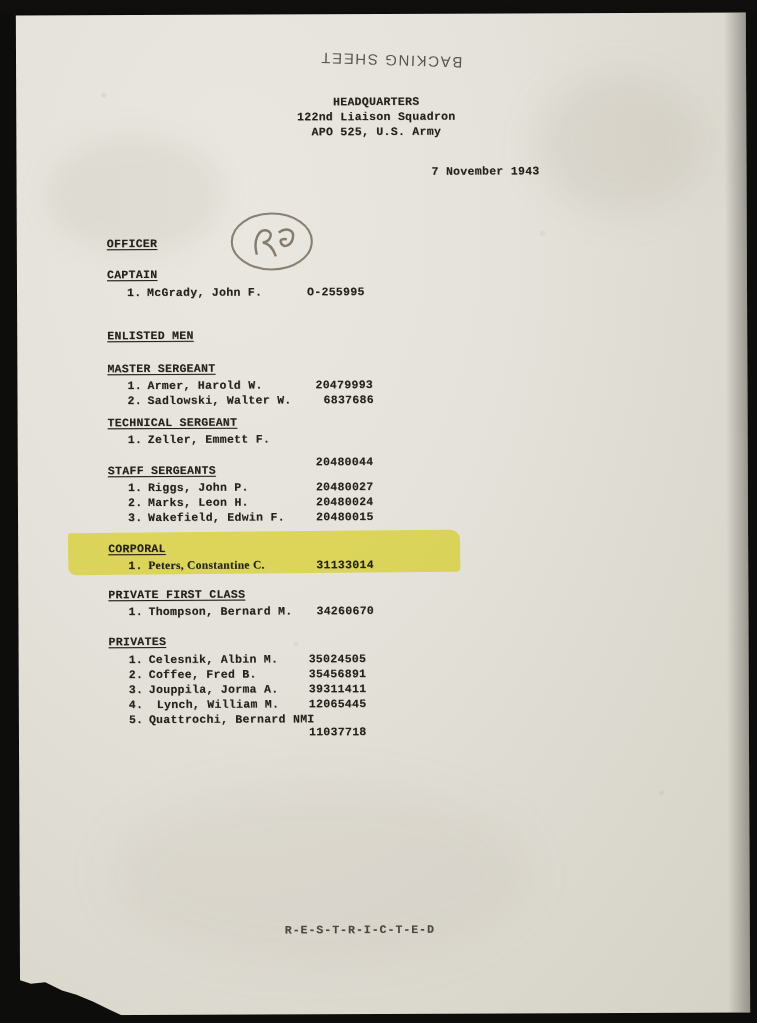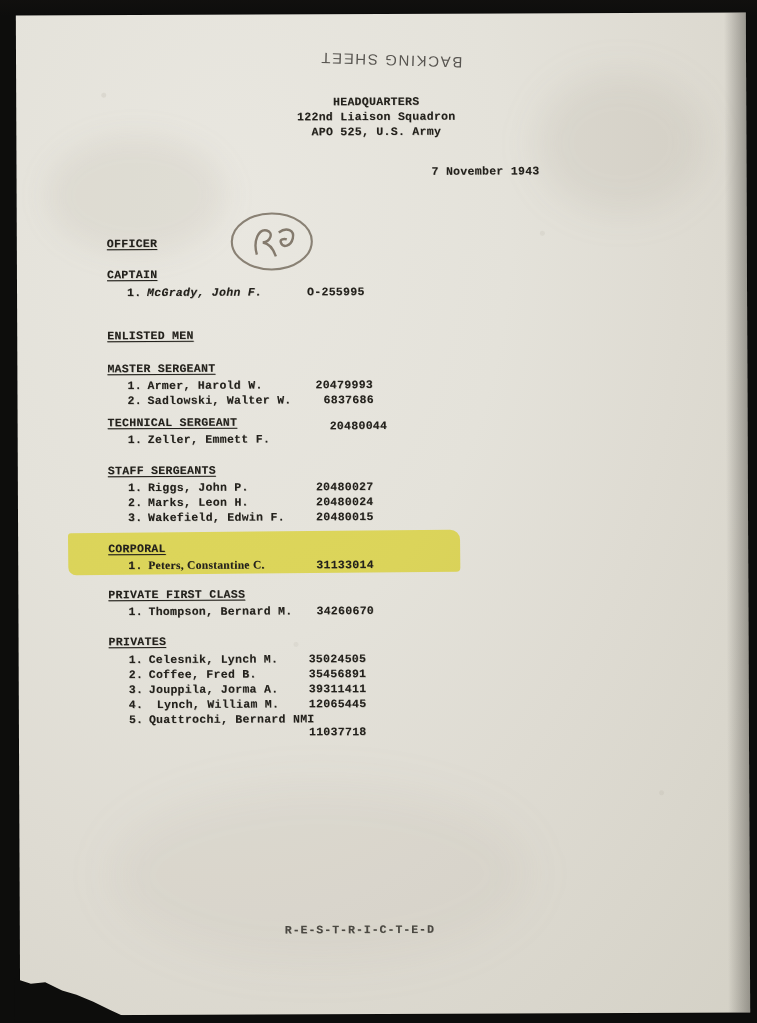--- a/index.html
+++ b/index.html
@@ -163,37 +163,37 @@
       <div class="line ctr" style="left:230px; top:95px; width:260px;">122nd Liaison Squadron</div>
       <div class="line ctr" style="left:230px; top:110px; width:260px;">APO 525, U.S. Army</div>
 
       <div class="line" style="left:415px; top:150px;">7 November 1943</div>
 
 
       <div class="line u" style="left:90px; top:221px;">OFFICER</div>
 
       <div class="line u" style="left:90px; top:252px;">CAPTAIN</div>
       <div class="line" style="left:110px; top:270px;">1.</div>
-      <div class="line" style="left:130px; top:270px;font-style:italic;">McGrady, John F.</div>
+      <div class="line" style="left:130px; top:270px;">McGrady, John F.</div>
       <div class="line" style="left:290px; top:270px;">O-255995</div>
 
       <div class="line u" style="left:90px; top:313px;">ENLISTED MEN</div>
 
       <div class="line u" style="left:90px; top:346px;">MASTER SERGEANT</div>
       <div class="line" style="left:110px; top:363px;">1.</div>
       <div class="line" style="left:130px; top:363px;">Armer, Harold W.</div>
       <div class="line" style="left:298px; top:363px;">20479993</div>
       <div class="line" style="left:110px; top:378px;">2.</div>
       <div class="line" style="left:130px; top:378px;">Sadlowski, Walter W.</div>
       <div class="line" style="left:306px; top:378px;">6837686</div>
 
       <div class="line u" style="left:90px; top:400px;">TECHNICAL SERGEANT</div>
       <div class="line" style="left:110px; top:417px;">1.</div>
       <div class="line" style="left:130px; top:417px;">Zeller, Emmett F.</div>
-      <div class="line" style="left:298px; top:404px;margin-left:14px;">20480044</div>
+      <div class="line" style="left:298px; top:440px;">20480044</div>
 
       <div class="line u" style="left:90px; top:448px;">STAFF SERGEANTS</div>
       <div class="line" style="left:110px; top:465px;">1.</div>
       <div class="line" style="left:130px; top:465px;">Riggs, John P.</div>
       <div class="line" style="left:298px; top:465px;">20480027</div>
       <div class="line" style="left:110px; top:480px;">2.</div>
       <div class="line" style="left:130px; top:480px;">Marks, Leon H.</div>
       <div class="line" style="left:298px; top:480px;">20480024</div>
       <div class="line" style="left:110px; top:495px;">3.</div>
       <div class="line" style="left:130px; top:495px;">Wakefield, Edwin F.</div>
@@ -204,21 +204,21 @@
       <div class="line" style="left:130px; top:543px;font-family:Liberation Serif, serif;">Peters, Constantine C.</div>
       <div class="line" style="left:298px; top:543px;">31133014</div>
 
       <div class="line u" style="left:90px; top:572px;">PRIVATE FIRST CLASS</div>
       <div class="line" style="left:110px; top:589px;">1.</div>
       <div class="line" style="left:130px; top:589px;">Thompson, Bernard M.</div>
       <div class="line" style="left:298px; top:589px;">34260670</div>
 
       <div class="line u" style="left:90px; top:619px;">PRIVATES</div>
       <div class="line" style="left:110px; top:637px;">1.</div>
-      <div class="line" style="left:130px; top:637px;">Celesnik, Lynch M.</div>
+      <div class="line" style="left:130px; top:637px;">Celesnik, Albin M.</div>
       <div class="line" style="left:290px; top:637px;">35024505</div>
       <div class="line" style="left:110px; top:652px;">2.</div>
       <div class="line" style="left:130px; top:652px;">Coffee, Fred B.</div>
       <div class="line" style="left:290px; top:652px;">35456891</div>
       <div class="line" style="left:110px; top:667px;">3.</div>
       <div class="line" style="left:130px; top:667px;">Jouppila, Jorma A.</div>
       <div class="line" style="left:290px; top:667px;">39311411</div>
       <div class="line" style="left:110px; top:682px;">4.</div>
       <div class="line" style="left:130px; top:682px;padding-left:8px;">Lynch, William M.</div>
       <div class="line" style="left:290px; top:682px;">12065445</div>

